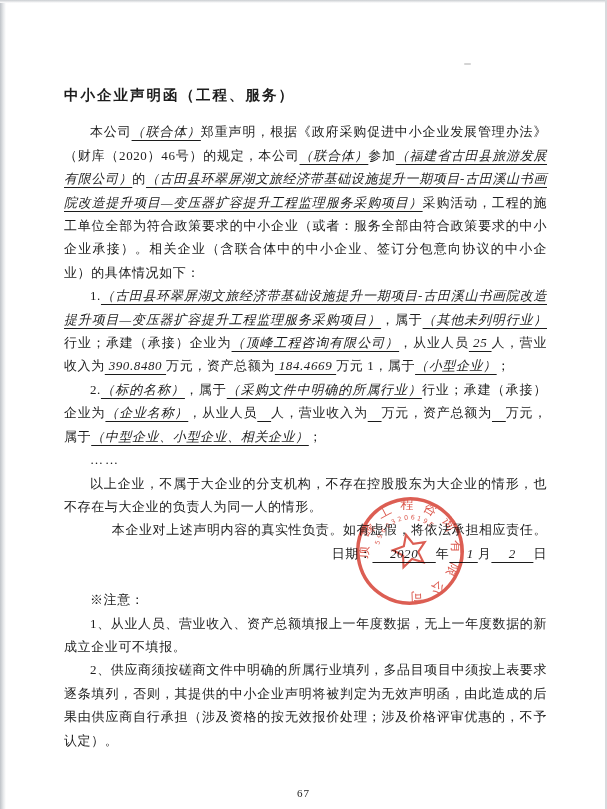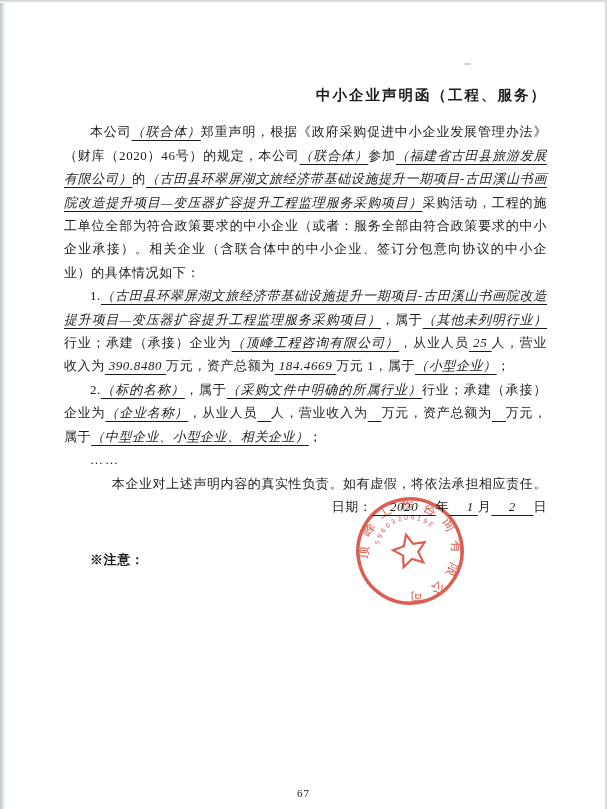--- a/index.html
+++ b/index.html
@@ -21,30 +21,30 @@
     background:#d8dadd; z-index:5; }
   .speck { position:absolute; left:464px; top:63px; width:7px; height:2px;
     background:#c9c9c9; border-radius:1px; opacity:.8; }
 
   .doc {
     position:absolute; top:84px; left:64px; right:60px;
     font-size:13px; line-height:23.4px; letter-spacing:.6px;
     text-align:justify;
   }
   .title {
-    text-align:right; font-weight:bold; font-size:14.5px;
+    text-align:left; font-weight:bold; font-size:14.5px;
     letter-spacing:2px; margin:0 0 13px 0;
   }
   p { margin:0; }
   .indent { text-indent:2em; }
   .u { text-decoration:underline; text-underline-offset:3.5px;
        text-decoration-thickness:1px;font-style:italic; }
   .ellipsis { letter-spacing:2px; }
   .sign-block p { text-align:right; }
-  .notes { margin-top:30px;font-weight:bold; }
+  .notes { margin-top:23px; }
 
   .seal {
     position:absolute; left:351px; top:489px; width:118px; height:124px;
     z-index:4; opacity:.88; mix-blend-mode:multiply;
     transform:rotate(-14deg);
     pointer-events:none;
   }
   .seal * { pointer-events:none; }
 
   .page-num {
@@ -60,28 +60,31 @@
 <div class="edge-right"></div>
 <div class="speck"></div>
 
 <div class="doc">
   <p class="title">中小企业声明函（工程、服务）</p>
 
   <p class="indent"><span>本公司</span><span class="u">（联合体）</span><span>郑重声明，根据《政府采购促进中小企业发展管理办法》（财库（2020）46号）的规定，本公司</span><span class="u">（联合体）</span><span>参加</span><span class="u">（福建省古田县旅游发展有限公司）</span><span>的</span><span class="u">（古田县环翠屏湖文旅经济带基础设施提升一期项目-古田溪山书画院改造提升项目—变压器扩容提升工程监理服务采购项目）</span><span>采购活动，工程的施工单位全部为符合政策要求的中小企业（或者：服务全部由符合政策要求的中小企业承接）。相关企业（含联合体中的中小企业、签订分包意向协议的中小企业）的具体情况如下：</span></p>
   <p class="indent"><span>1.</span><span class="u">（古田县环翠屏湖文旅经济带基础设施提升一期项目-古田溪山书画院改造提升项目—变压器扩容提升工程监理服务采购项目）</span><span>，属于</span><span class="u">（其他未列明行业）</span><span>行业；承建（承接）企业为</span><span class="u">（顶峰工程咨询有限公司）</span><span>，从业人员</span><span class="u"> 25 </span><span>人，营业收入为</span><span class="u"> 390.8480 </span><span>万元，资产总额为</span><span class="u"> 184.4669 </span><span>万元 1，属于</span><span class="u">（小型企业）</span><span>；</span></p>
   <p class="indent"><span>2.</span><span class="u">（标的名称）</span><span>，属于</span><span class="u">（采购文件中明确的所属行业）</span><span>行业；承建（承接）企业为</span><span class="u">（企业名称）</span><span>，从业人员</span><span class="u">　</span><span>人，营业收入为</span><span class="u">　</span><span>万元，资产总额为</span><span class="u">　</span><span>万元，属于</span><span class="u">（中型企业、小型企业、相关企业）</span><span>；</span></p>
   <p class="indent ellipsis"><span>……</span></p>
+  <p class="indent"><span>以上企业，不属于大企业的分支机构，不存在控股股东为大企业的情形，也不存在与大企业的负责人为同一人的情形。</span></p>
 
   <div class="sign-block">
     <p class="indent"><span>本企业对上述声明内容的真实性负责。如有虚假，将依法承担相应责任。</span></p>
     <p class="indent"><span>日期：</span><span class="u">　 2020 　</span><span>年</span><span class="u">　 1 </span><span>月</span><span class="u">　 2 　</span><span>日</span></p>
   </div>
 
   <div class="notes">
     <p class="indent">※注意：</p>
+    <p class="indent">1、从业人员、营业收入、资产总额填报上一年度数据，无上一年度数据的新成立企业可不填报。</p>
+    <p class="indent">2、供应商须按磋商文件中明确的所属行业填列，多品目项目中须按上表要求逐条填列，否则，其提供的中小企业声明将被判定为无效声明函，由此造成的后果由供应商自行承担（涉及资格的按无效报价处理；涉及价格评审优惠的，不予认定）。</p>
   </div>
 </div>
 
 <svg class="seal" viewBox="0 0 120 120">
   <circle cx="60" cy="60" r="53" fill="none" stroke="var(--seal)" stroke-width="3.6"></circle>
   <polygon fill="none" stroke="var(--seal)" stroke-width="2.2" points="60,43 64.9,53.8 76.6,55 67.9,62.9 70.4,74.4 60,68.4 49.6,74.4 52.1,62.9 43.4,55 55.1,53.8"></polygon>
   <defs>
     <path id="arc-name" d="M 17,60 A 43,43 0 1 1 17,60.01"></path>
     <path id="arc-code" d="M 28,60 A 32,32 0 0 1 92,60"></path>
   </defs>

